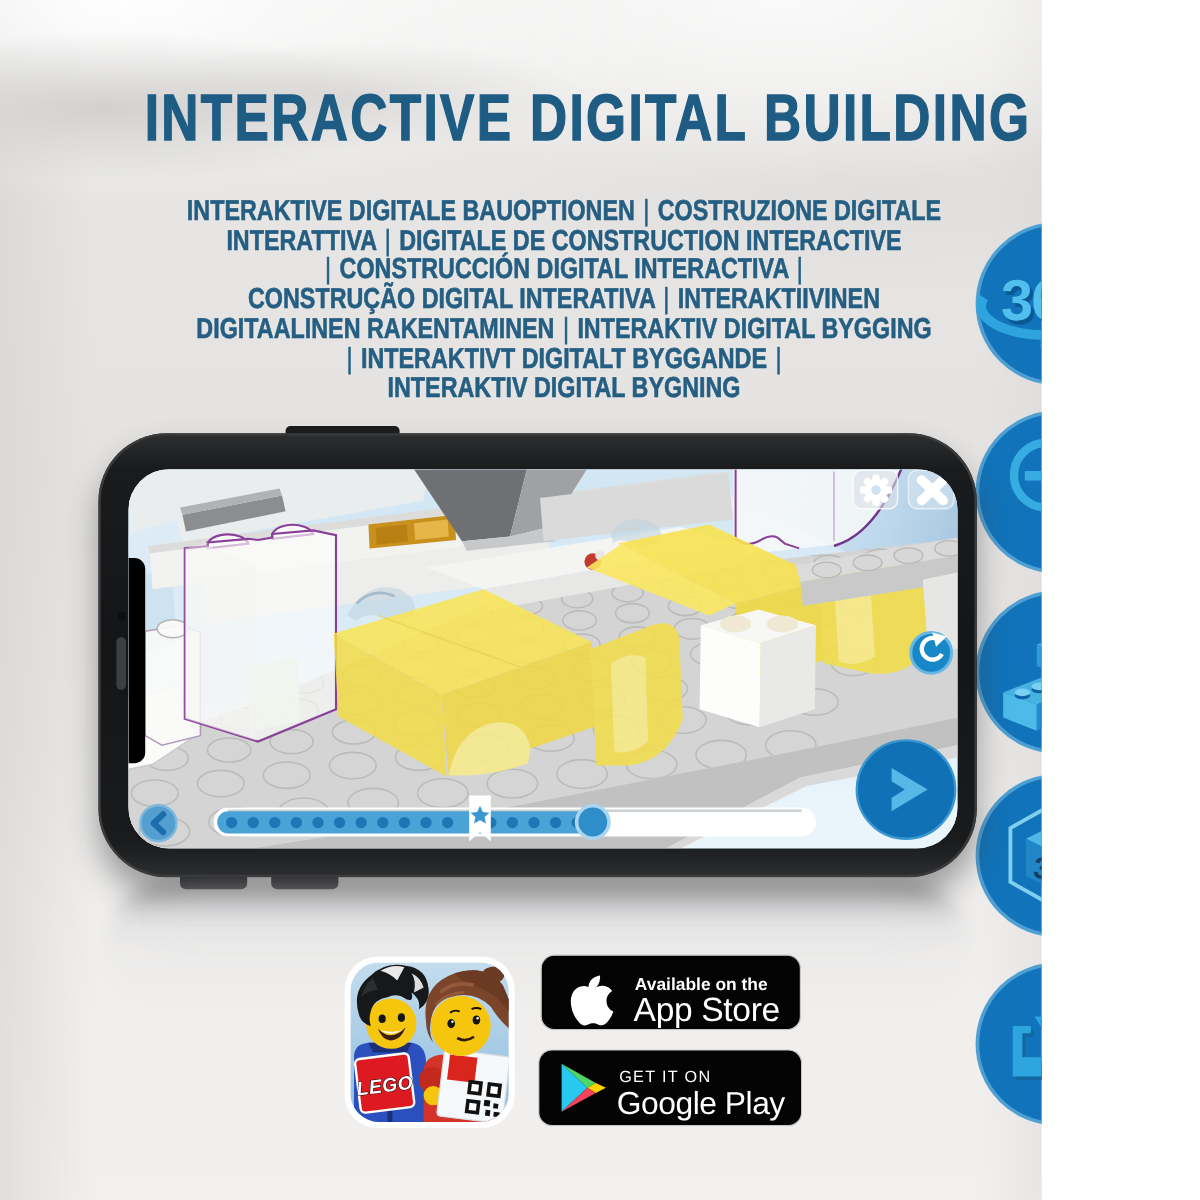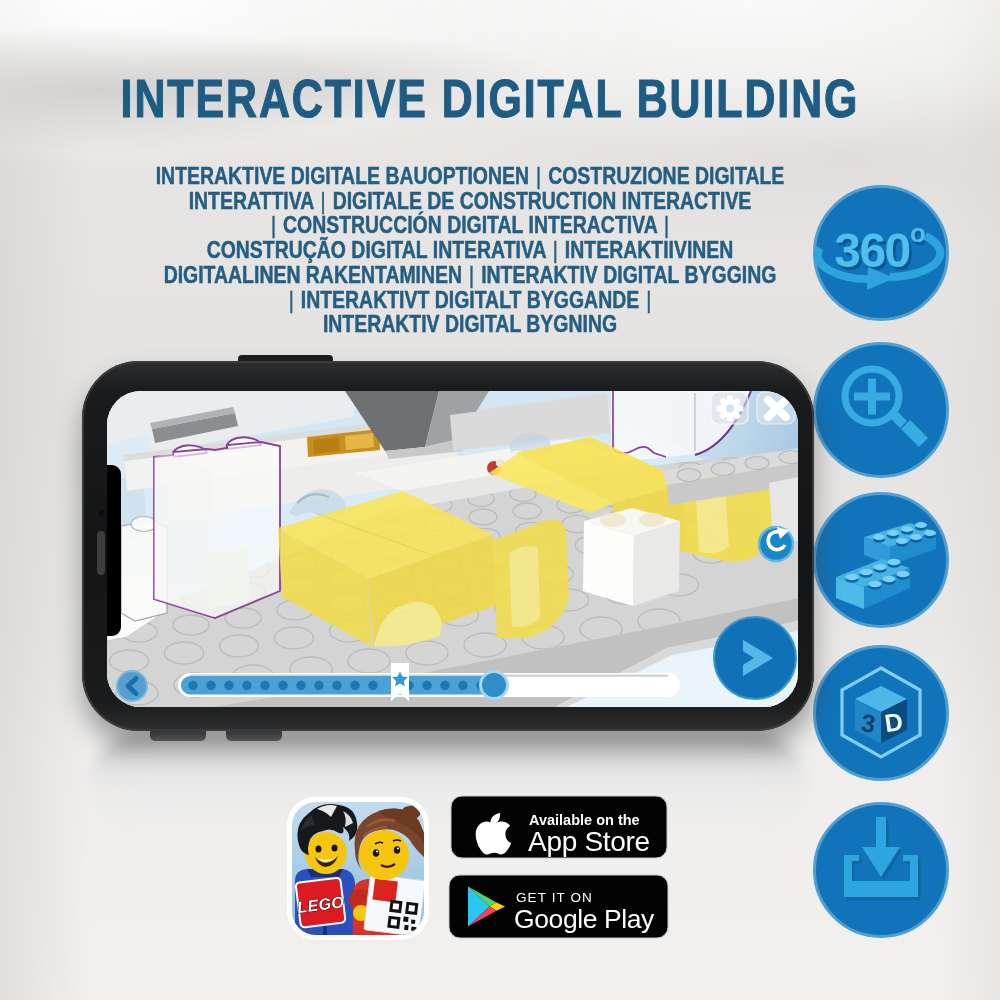--- a/index.html
+++ b/index.html
@@ -1,17 +1,17 @@
 <!DOCTYPE html>
 <html><head>
 <meta charset="utf-8">
 <style>
   html,body{margin:0;padding:0;}
   body{width:1000px;height:1000px;overflow:hidden;font-family:"Liberation Sans",sans-serif;}
-  #page{position:relative;width:1000px;height:1000px;overflow:hidden;
+  #page{position:relative;width:868px;height:1000px;overflow:hidden;
     background:
       radial-gradient(42% 9% at 10% 9%, rgba(193,191,189,0.65) 0%, rgba(193,191,189,0) 70%),
       radial-gradient(30% 6% at 34% 8%, rgba(203,201,199,0.5) 0%, rgba(203,201,199,0) 75%),
       radial-gradient(90% 28% at 12% 0%, rgba(255,255,255,0.95) 0%, rgba(255,255,255,0) 60%),
       radial-gradient(70% 22% at 75% 0%, rgba(252,252,252,0.85) 0%, rgba(252,252,252,0) 70%),
       radial-gradient(50% 12% at 85% 16%, rgba(214,212,210,0.4) 0%, rgba(214,212,210,0) 75%),
       linear-gradient(90deg, rgba(208,207,205,0.5) 0%, rgba(208,207,205,0) 9%, rgba(208,207,205,0) 94%, rgba(216,215,213,0.4) 100%),
       linear-gradient(180deg,#ecebe9 0%,#e6e5e3 18%,#e4e3e1 40%,#e8e7e5 62%,#efeeed 76%,#f1f0ef 100%);
   }
   .title{position:absolute;top:67px;left:-10px;width:1000px;text-align:center;

